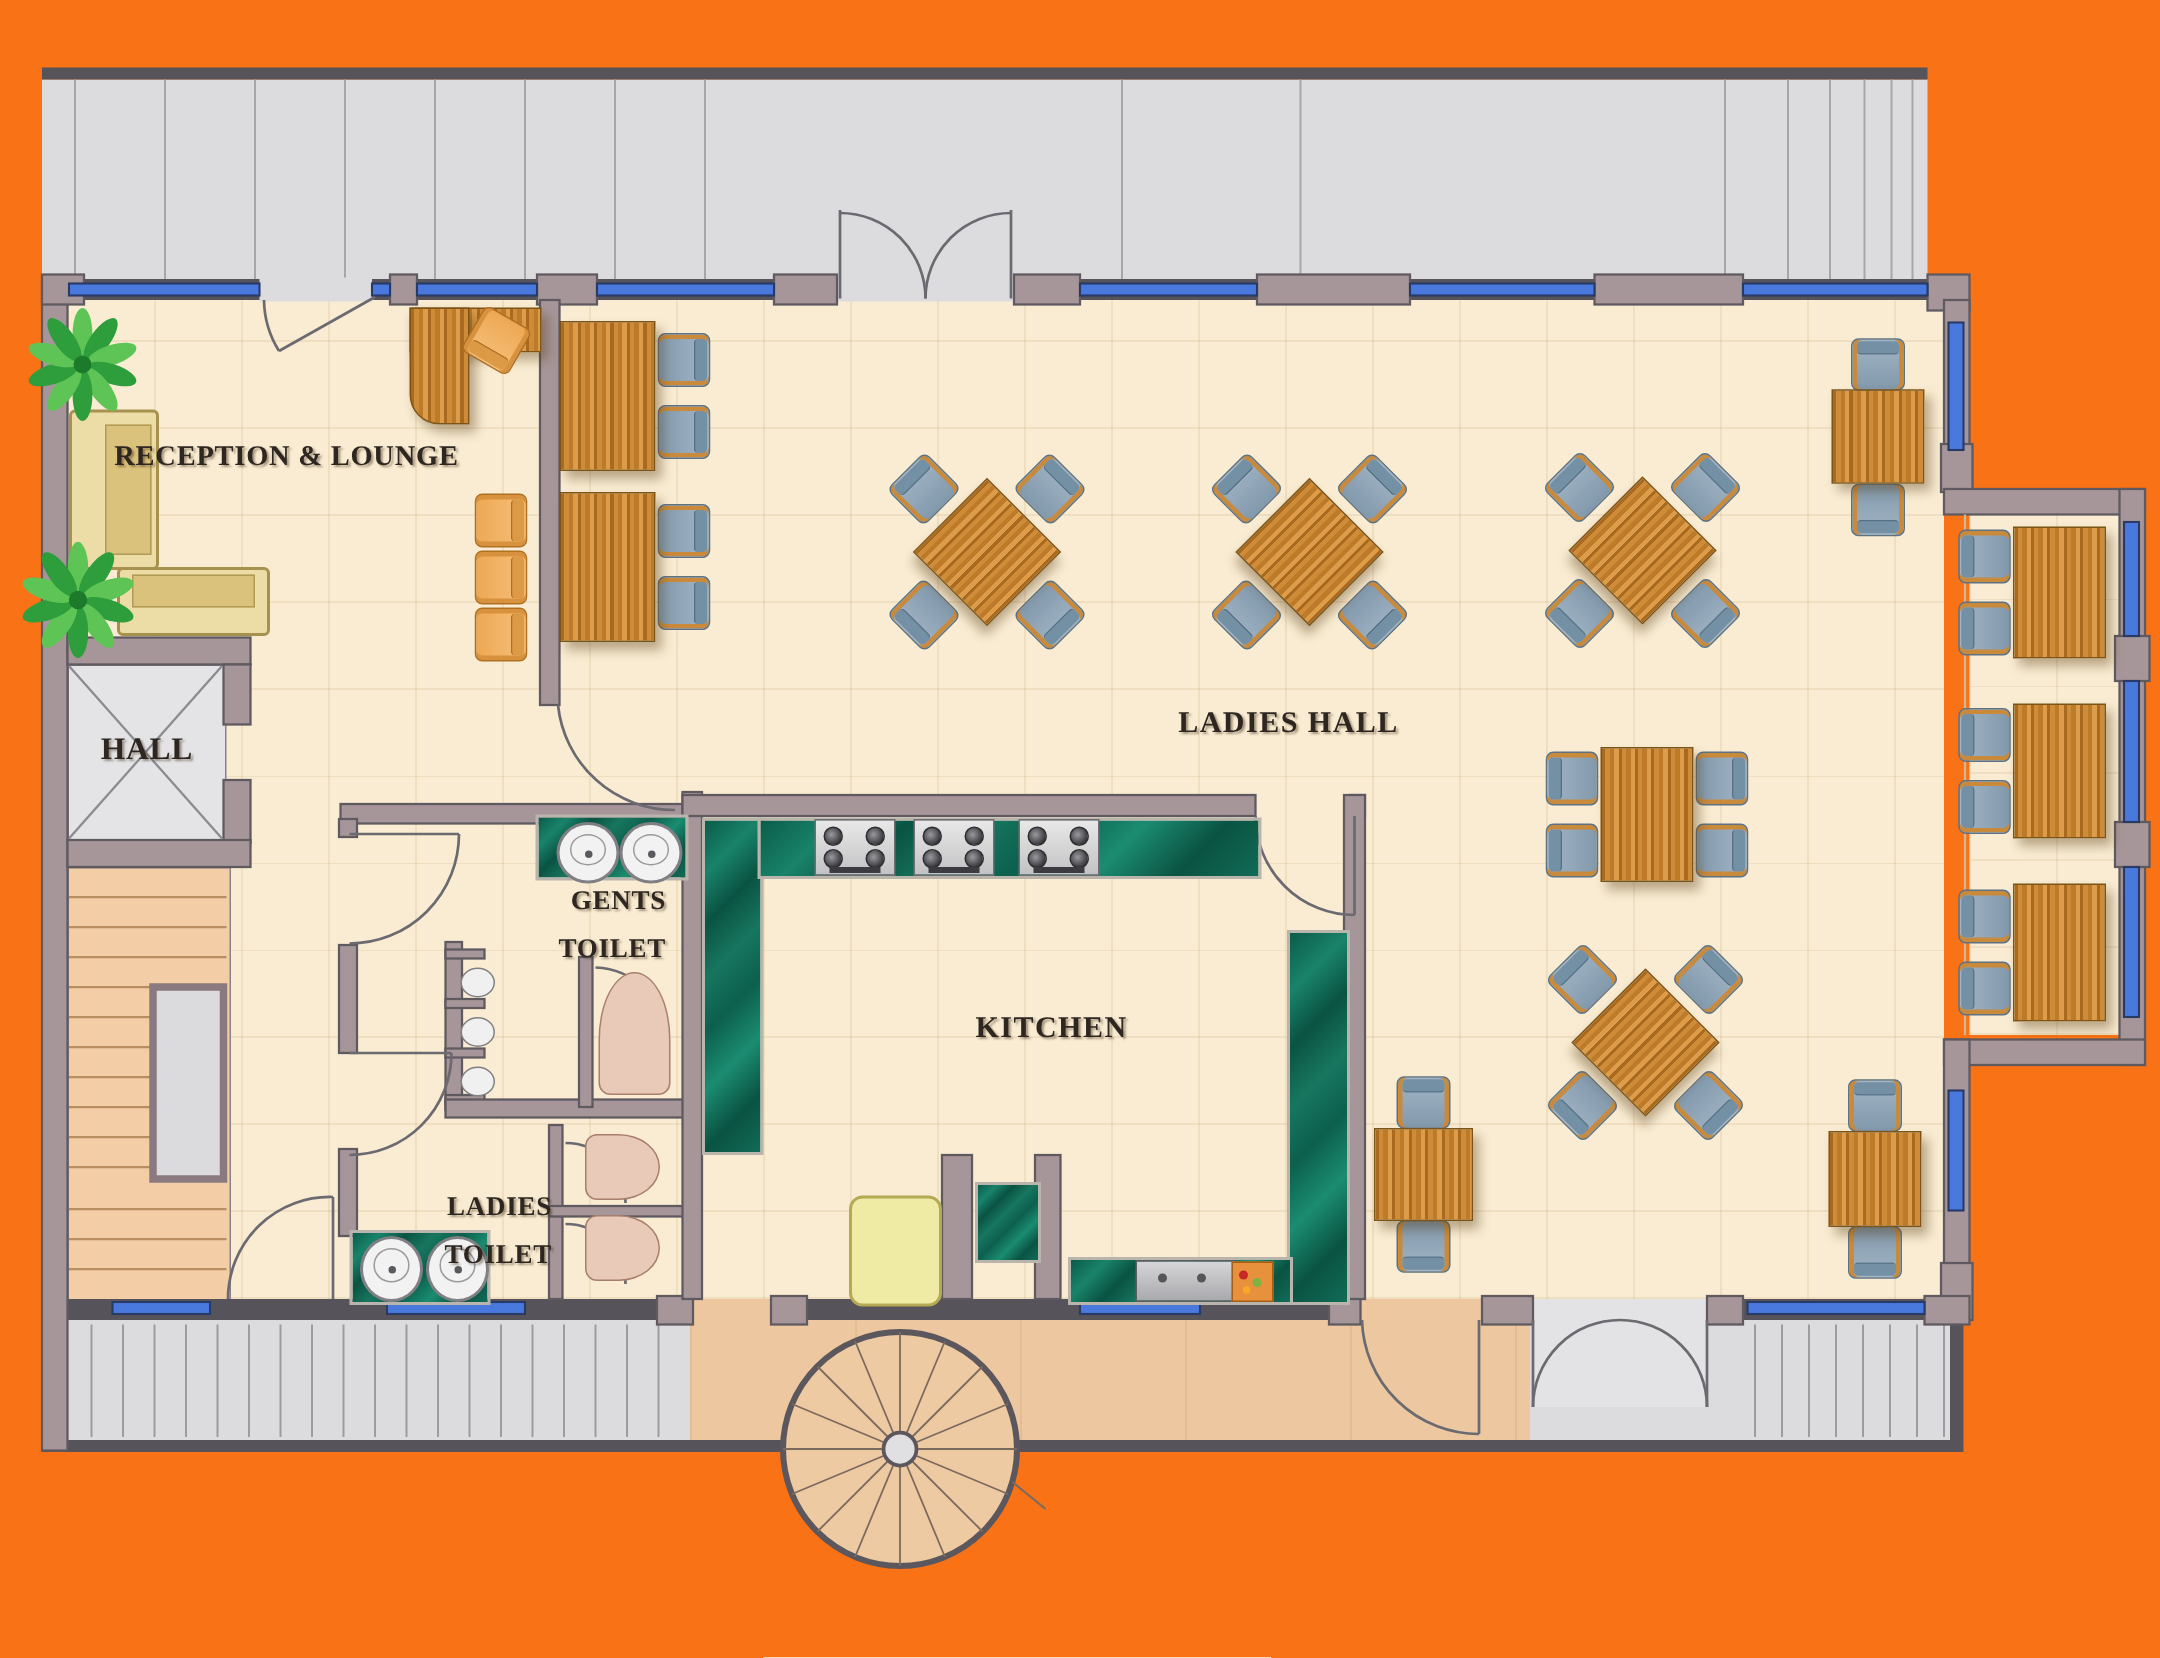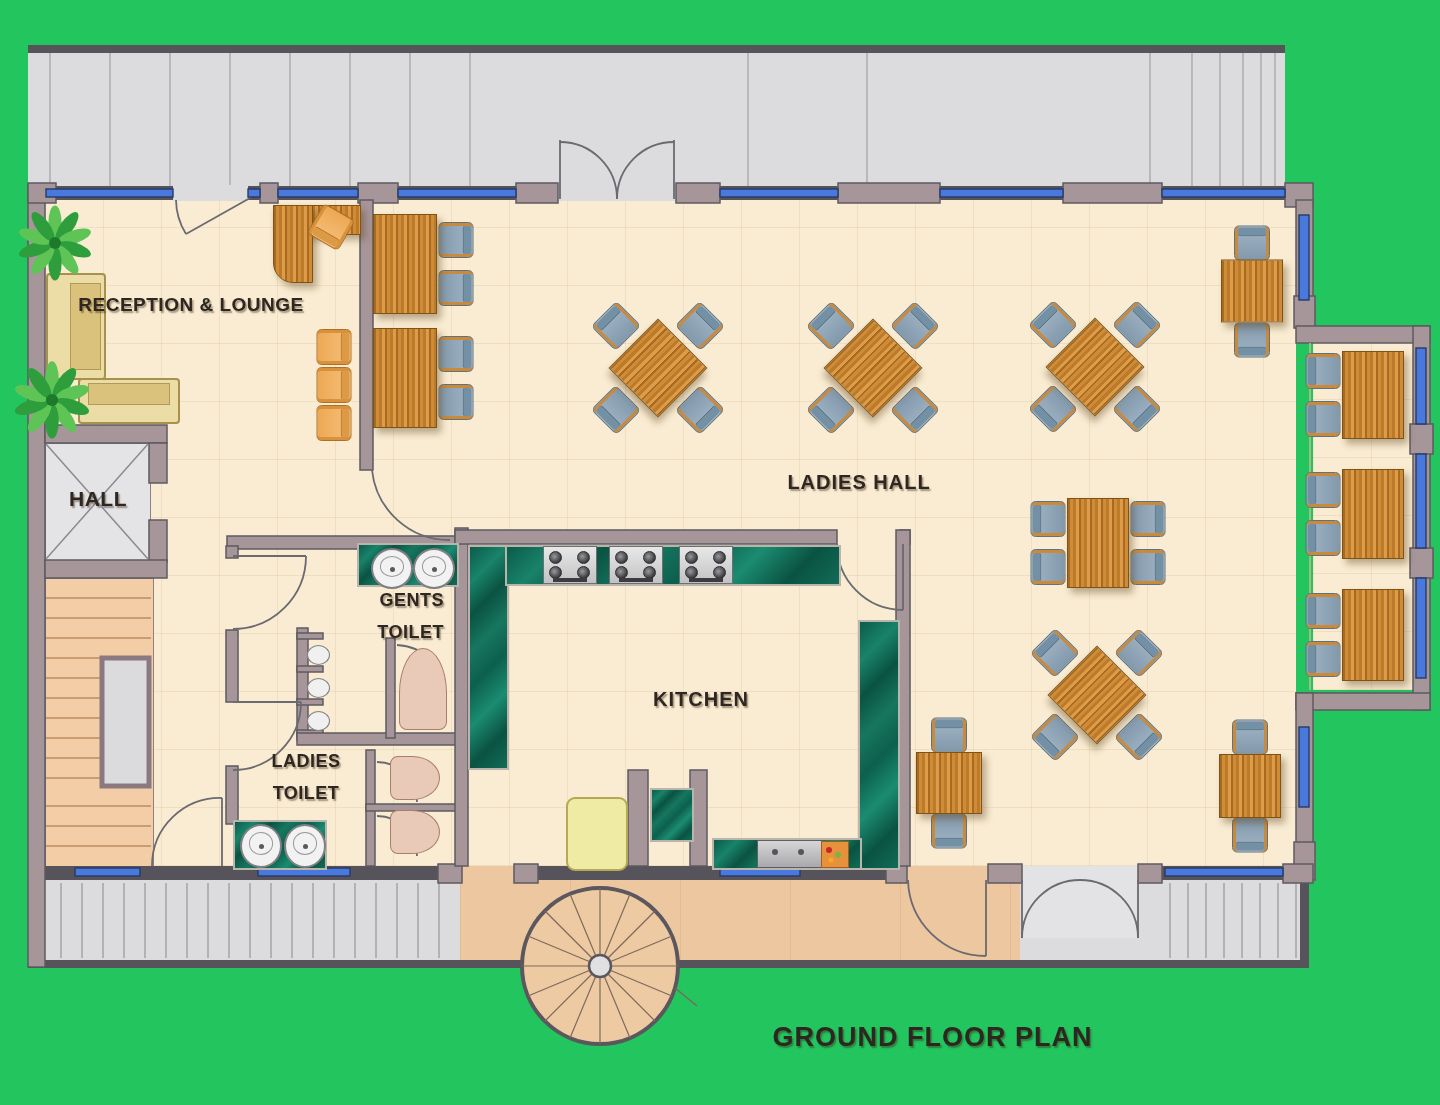--- a/index.html
+++ b/index.html
@@ -1,17 +1,17 @@
 <!DOCTYPE html>
 <html><head>
 <meta charset="utf-8">
 <style>
   html,body{margin:0;padding:0;background:#ffffff;}
-  #plan{position:relative;width:1440px;height:1105px;background:#22c55e;overflow:hidden;
-        font-family:Liberation Sans, sans-serif;}
+  #plan{position:relative;width:1440px;height:1105px;background:#f97316;overflow:hidden;
+        font-family:Liberation Serif, serif;}
   .abs{position:absolute;}
   
   .floor-main{
     background:
       repeating-linear-gradient(0deg, rgba(190,150,95,.16) 0 1px, transparent 1px 58px),
       repeating-linear-gradient(90deg, rgba(190,150,95,.16) 0 1px, transparent 1px 58px),
       #f9ecd2;}
   .floor-terrace{background:#dcdcdf;}
   .floor-walkway{background:repeating-linear-gradient(90deg, rgba(160,110,60,.12) 0 1px, transparent 1px 110px),#ecc7a0;}
   .floor-porch{background:#dcdcdf;}
@@ -429,18 +429,17 @@
       <div class="abs urinal" style="left: 307px; top: 711px; width: 21px; height: 18px;"></div>
       <div class="abs toilet" style="left: 399px; top: 648px; width: 46px; height: 80px; border-radius: 50% 50% 8px 8px / 55% 55% 8px 8px;"></div>
       <div class="abs toilet" style="left: 390px; top: 756px; width: 48px; height: 42px; border-radius: 8px 55% 55% 8px / 8px 50% 50% 8px;"></div>
       <div class="abs toilet" style="left: 390px; top: 810px; width: 48px; height: 42px; border-radius: 8px 55% 55% 8px / 8px 50% 50% 8px;"></div>
     </div>
 
   <div class="abs lbl" style="left:60px;top:294px;width:262px;font-size:19px;">RECEPTION &amp; LOUNGE</div>
   <div class="abs lbl" style="left:52px;top:487px;width:92px;font-size:21px;">HALL</div>
   <div class="abs lbl" style="left:328px;top:585px;width:116px;font-size:18px;line-height:1.75;text-align:right;">GENTS
 TOILET</div>
-  <div class="abs lbl" style="left:244px;top:746px;width:124px;font-size:18px;line-height:1.75;">LADIES
+  <div class="abs lbl" style="left:244px;top:789px;width:124px;font-size:18px;line-height:1.75;text-align:right;">LADIES
 TOILET</div>
-  <div class="abs lbl" style="left:640px;top:688px;width:122px;font-size:20px;letter-spacing:1px;">KITCHEN</div>
+  <div class="abs lbl" style="left:640px;top:674px;width:122px;font-size:20px;letter-spacing:1px;">KITCHEN</div>
   <div class="abs lbl" style="left:783px;top:471px;width:152px;font-size:20px;letter-spacing:1px;">LADIES HALL</div>
-  <div class="abs lbl" style="left:760px;top:1022px;width:345px;font-size:27px;letter-spacing:1px;">GROUND FLOOR PLAN</div>
 </div>
 
 </body></html>

